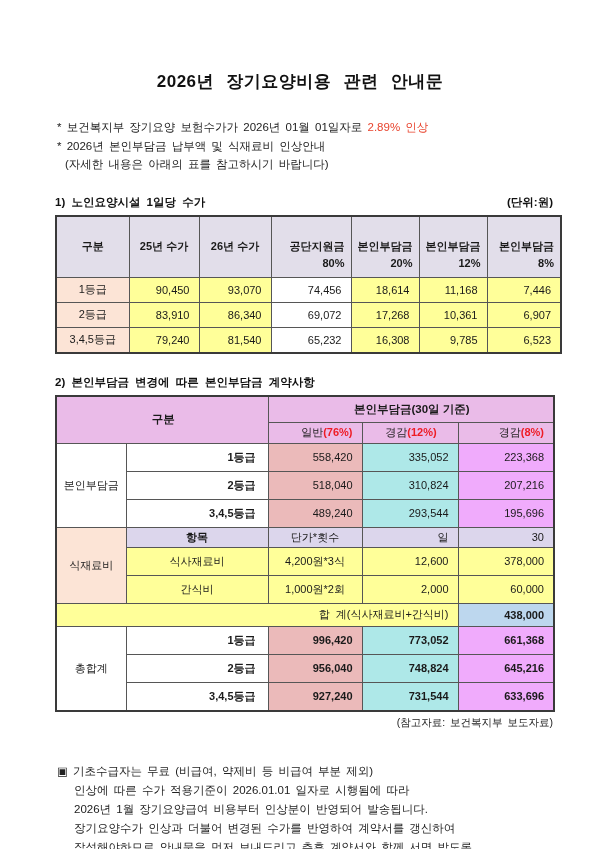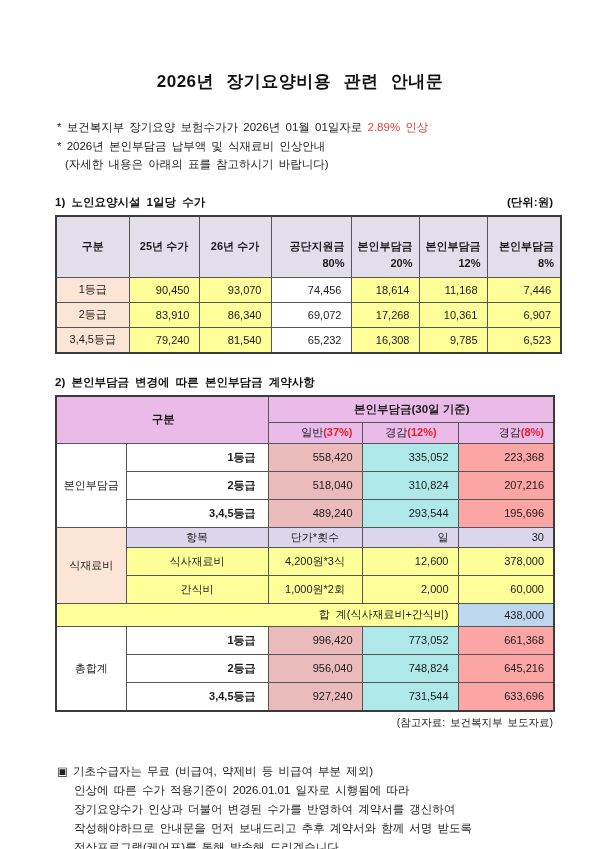--- a/index.html
+++ b/index.html
@@ -39,25 +39,25 @@
   #table2{margin-top:5px;}
   #table2 .pink{background:#eabbe8;padding-left:8px;}
   #table2 .hdr1{height:25px;text-align:center;font-weight:bold;font-size:11.5px;}
   #table2 .hdr2{height:20px;font-size:11px;}
   #table2 td{height:27px;}
   .sublabel{font-weight:bold;text-align:right;padding-right:12px;background:#fff;}
   .grouplabel{text-align:center;background:#fff;}
   .peach{background:#fce4d6;}
   .rose{background:#ebbaba;}
   .cyan{background:#aee8e8;}
-  .green{background:#fca5a5;}
+  .green{background:#f0abfc;}
   .lav{background:#dcd6ec;}
   .blue{background:#bdd7ee;text-align:right;}
   .center{text-align:center;}
-  .bold{font-weight:normal;}
+  .bold{font-weight:bold;}
   .pre{white-space:pre;}
   #table2 .itemrow td{height:19px;}
   #table2 .sumrow td{height:22px;}
 
   .source-note{width:553px;text-align:right;font-size:10.5px;margin-top:4px;color:#222;word-spacing:2px;}
 
   .footer{margin:12px 0 0 57px;font-size:11.5px;line-height:19px;color:#222;word-spacing:2px;}
   .footer .fline{padding-left:17px;}
   .footer .first{padding-left:0;margin-top:32px;}
   .bullet-square{margin-right:5px;}
@@ -153,21 +153,21 @@
         <col style="width:94px">
         <col style="width:96px">
         <col style="width:96px">
       </colgroup>
     <tbody>
         <tr>
       <td colspan="2" rowspan="2" class="pink hdr1">구분</td>
       <td colspan="3" class="pink hdr1">본인부담금(30일 기준)</td>
     </tr>
     <tr>
-      <td class="pink hdr2 num"><span>일반</span><span class="pct-red">(37%)</span></td>
+      <td class="pink hdr2 num"><span>일반</span><span class="pct-red">(76%)</span></td>
       <td class="pink hdr2 center"><span>경감</span><span class="pct-red">(12%)</span></td>
       <td class="pink hdr2 num"><span>경감</span><span class="pct-red">(8%)</span></td>
     </tr>
 
     <tr>
       <td rowspan="3" class="grouplabel">본인부담금</td>
       <td class="sublabel">1등급</td>
       <td class="num rose">558,420</td>
       <td class="num cyan">335,052</td>
       <td class="num green">223,368</td>
@@ -229,18 +229,19 @@
       <td class="num green bold">633,696</td>
     </tr>
   </tbody>
     </table>
 
   <div class="source-note">(참고자료: 보건복지부 보도자료)</div>
 
   <div class="footer">
     <div class="fline first"><span class="bullet-square">▣</span><span>기초수급자는 무료 (비급여, 약제비 등 비급여 부분 제외)</span></div>
     <div class="fline">인상에 따른 수가 적용기준이 2026.01.01 일자로 시행됨에 따라</div>
+    <div class="fline">2026년 1월 장기요양급여 비용부터 인상분이 반영되어 발송됩니다.</div>
     <div class="fline">장기요양수가 인상과 더불어 변경된 수가를 반영하여 계약서를 갱신하여</div>
     <div class="fline">작성해야하므로 안내문을 먼저 보내드리고 추후 계약서와 함께 서명 받도록</div>
     <div class="fline">전산프로그램(케어포)를 통해 발송해 드리겠습니다.</div>
   </div>
 
 </div>
 
 </body></html>

